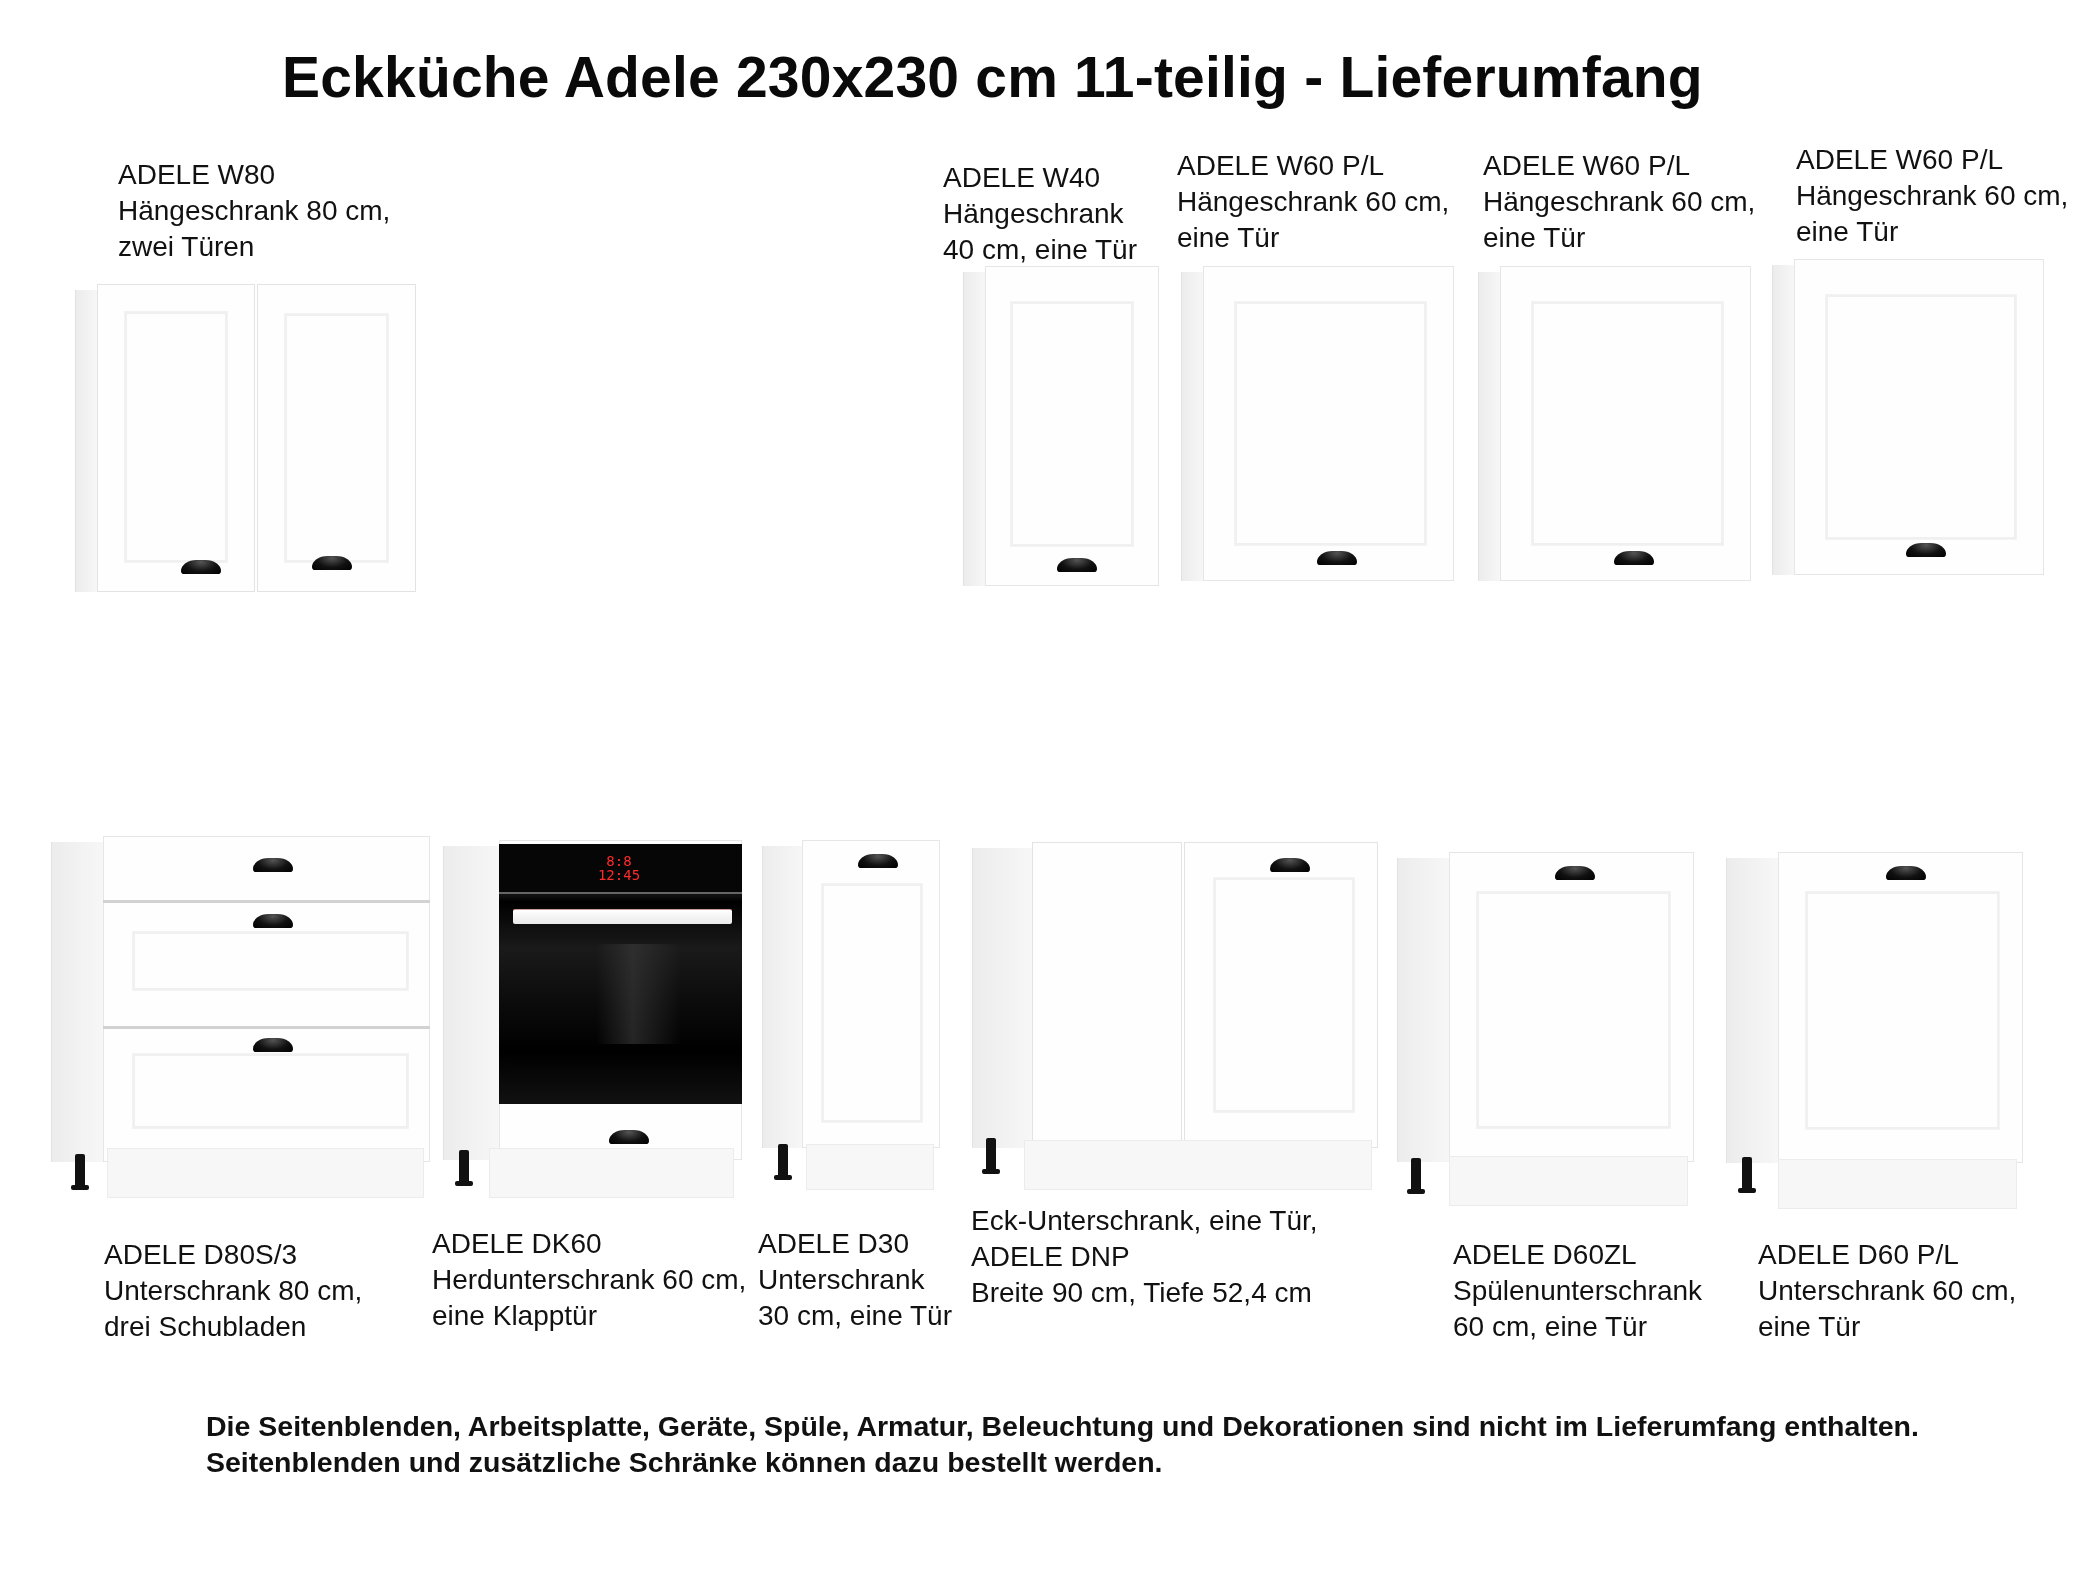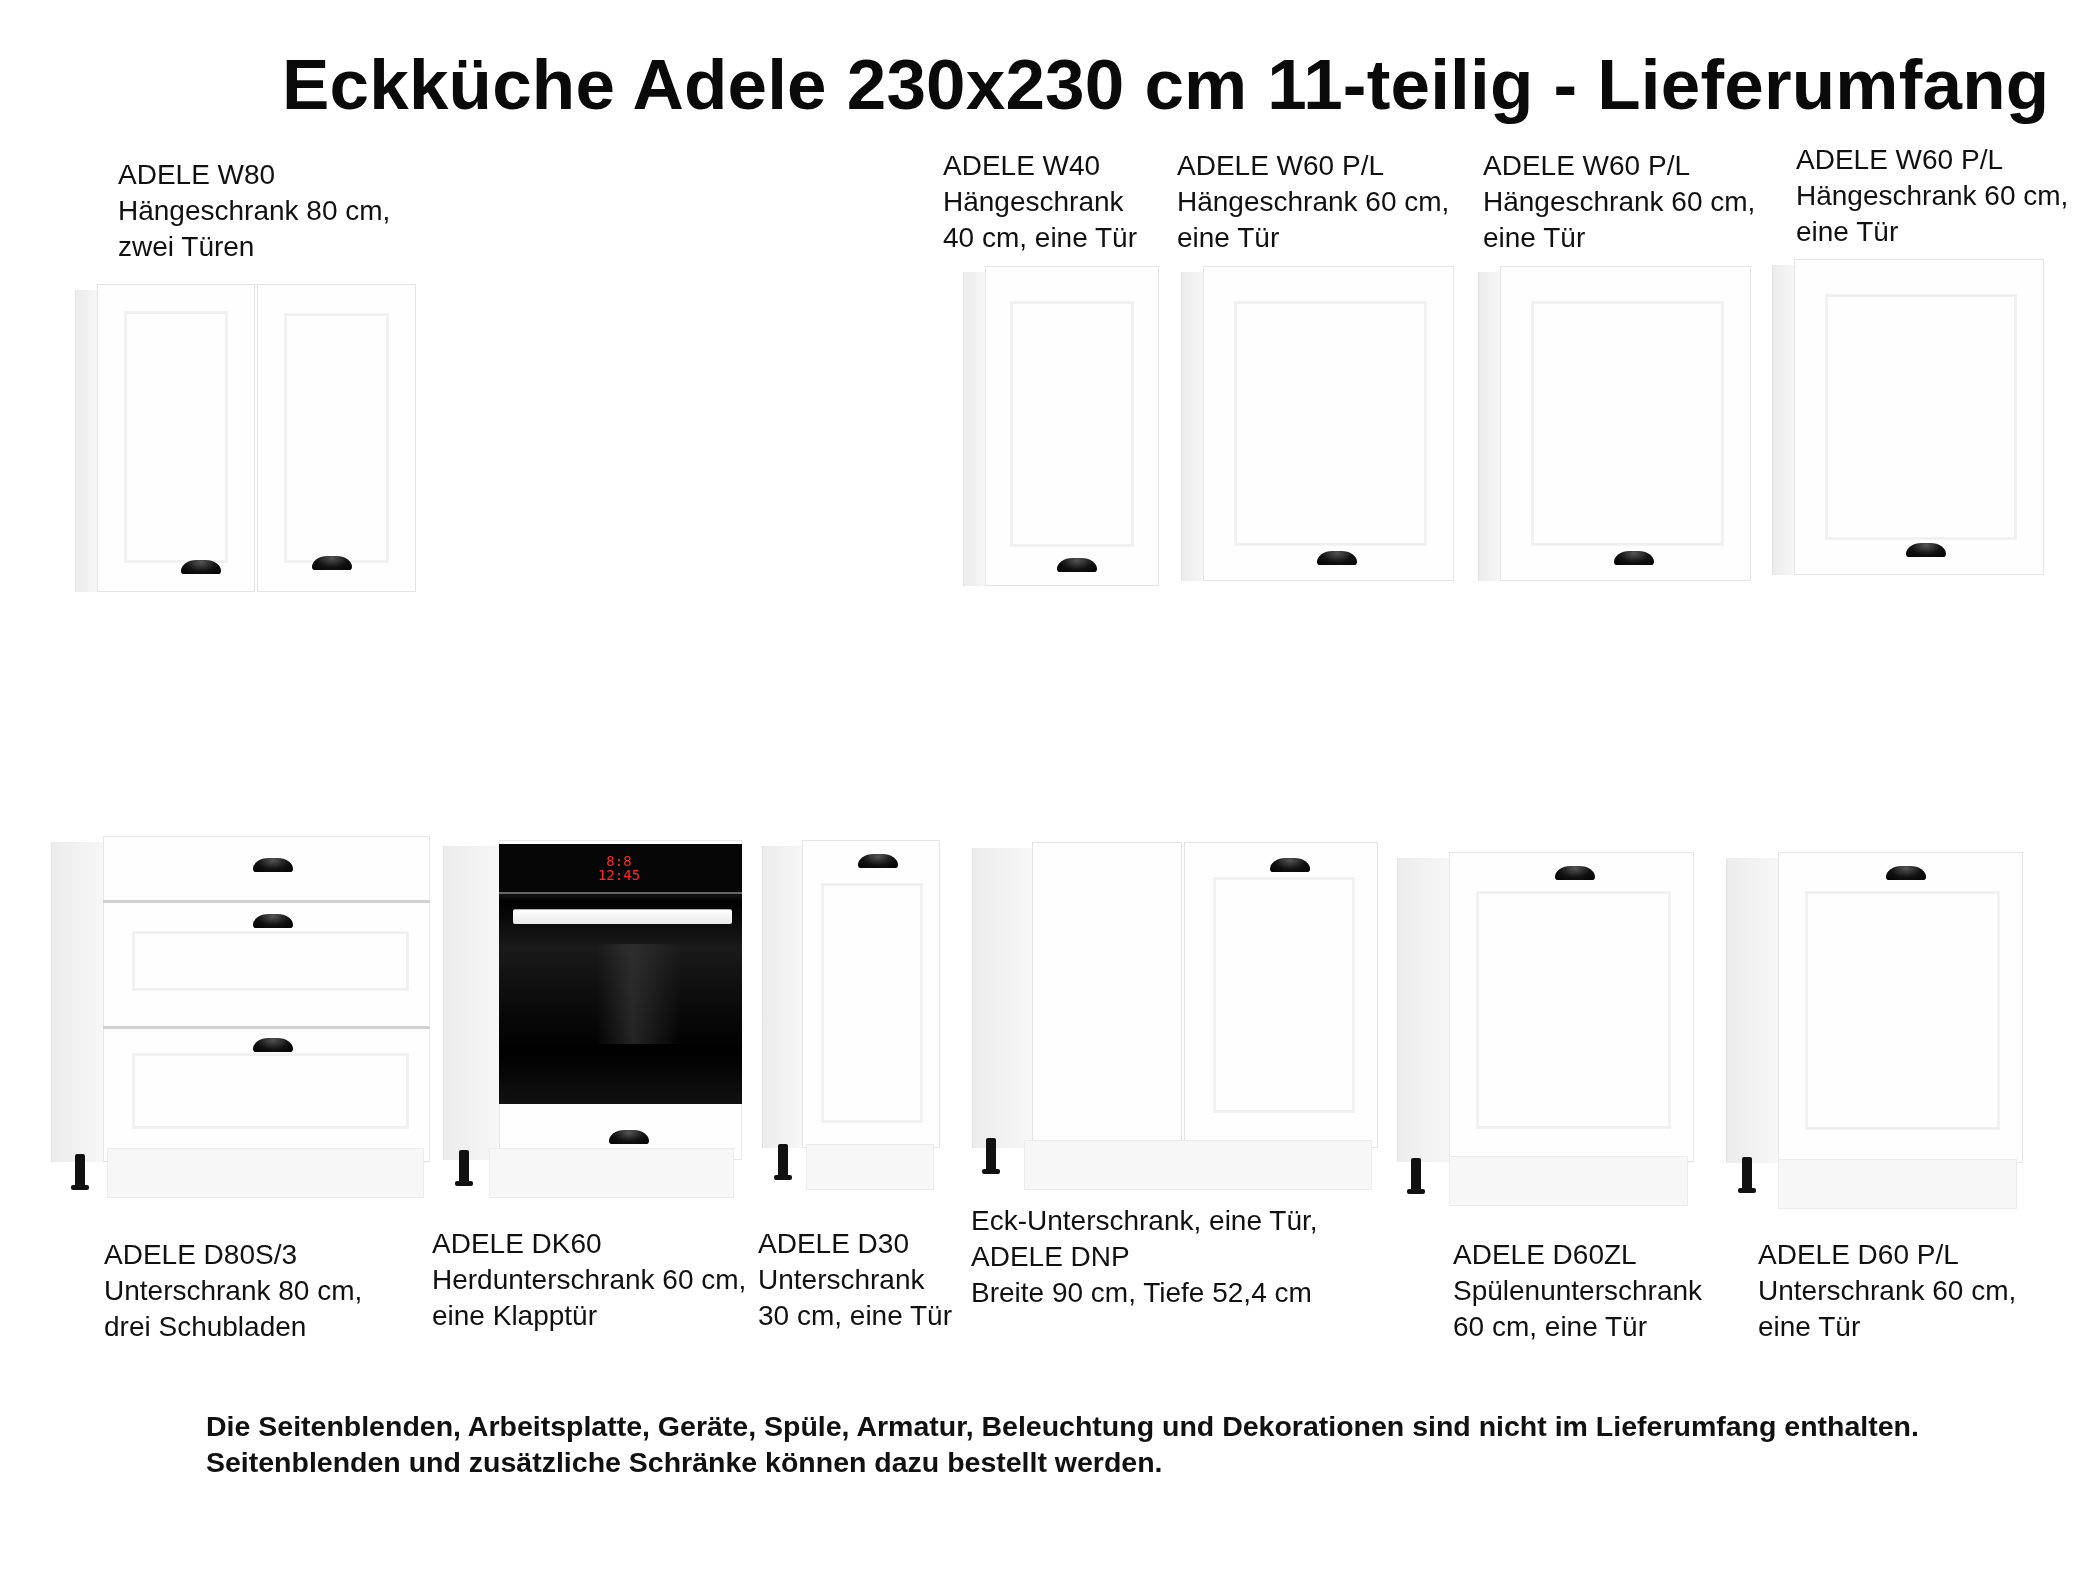--- a/index.html
+++ b/index.html
@@ -1,17 +1,17 @@
 <!DOCTYPE html>
 <html><head>
 <meta charset="utf-8">
 <style>
   html, body { margin:0; padding:0; background:#ffffff; }
   body { width:2097px; height:1572px; position:relative; overflow:hidden; font-family:"Liberation Sans", sans-serif; color:#111; }
-  .title { position:absolute; left:282px; top:44px; font-size:71px; font-weight:bold; letter-spacing:0.2px; white-space:nowrap; color:#0a0a0a; }
+  .title { position:absolute; left:282px; top:44px; font-size:57px; font-weight:bold; letter-spacing:0.2px; white-space:nowrap; color:#0a0a0a; }
   .label { position:absolute; font-size:28px; line-height:36px; white-space:nowrap; color:#111; }
   .label div { display:block; }
   .footer { position:absolute; left:206px; top:1408px; font-size:28.5px; font-weight:bold; line-height:36px; color:#111; white-space:nowrap; }
 
   
   .cab { position:absolute; }
   .side { position:absolute; left:0; top:6px; bottom:0; background:linear-gradient(90deg,#ececec,#f7f7f7); border-left:1px solid #e2e2e2; }
   .front { position:absolute; top:0; right:0; bottom:0; background:#fefefe; box-shadow: inset 0 0 0 1px #e6e6e6; }
   .door { position:absolute; top:0; bottom:0; background:#fefefe; box-shadow: inset 0 0 0 1px #e3e3e3; }
   .panel { position:absolute; box-shadow: inset 0 0 0 2px #f0f0f0, 0 0 0 1px #f3f3f3; }
@@ -29,21 +29,21 @@
 </head>
 <body>
 
 <div class="title">Eckküche Adele 230x230 cm 11-teilig - Lieferumfang</div>
 
 <div class="label" style="left:118px;top:157px;">
   <div>ADELE W80</div>
   <div>Hängeschrank 80 cm,</div>
   <div>zwei Türen</div>
 </div>
-<div class="label" style="left:943px;top:148px;">
+<div class="label" style="left:943px;top:160px;">
   <div>ADELE W40</div>
   <div>Hängeschrank</div>
   <div>40 cm, eine Tür</div>
 </div>
 <div class="label" style="left:1177px;top:148px;">
   <div>ADELE W60 P/L</div>
   <div>Hängeschrank 60 cm,</div>
   <div>eine Tür</div>
 </div>
 <div class="label" style="left:1483px;top:148px;">

